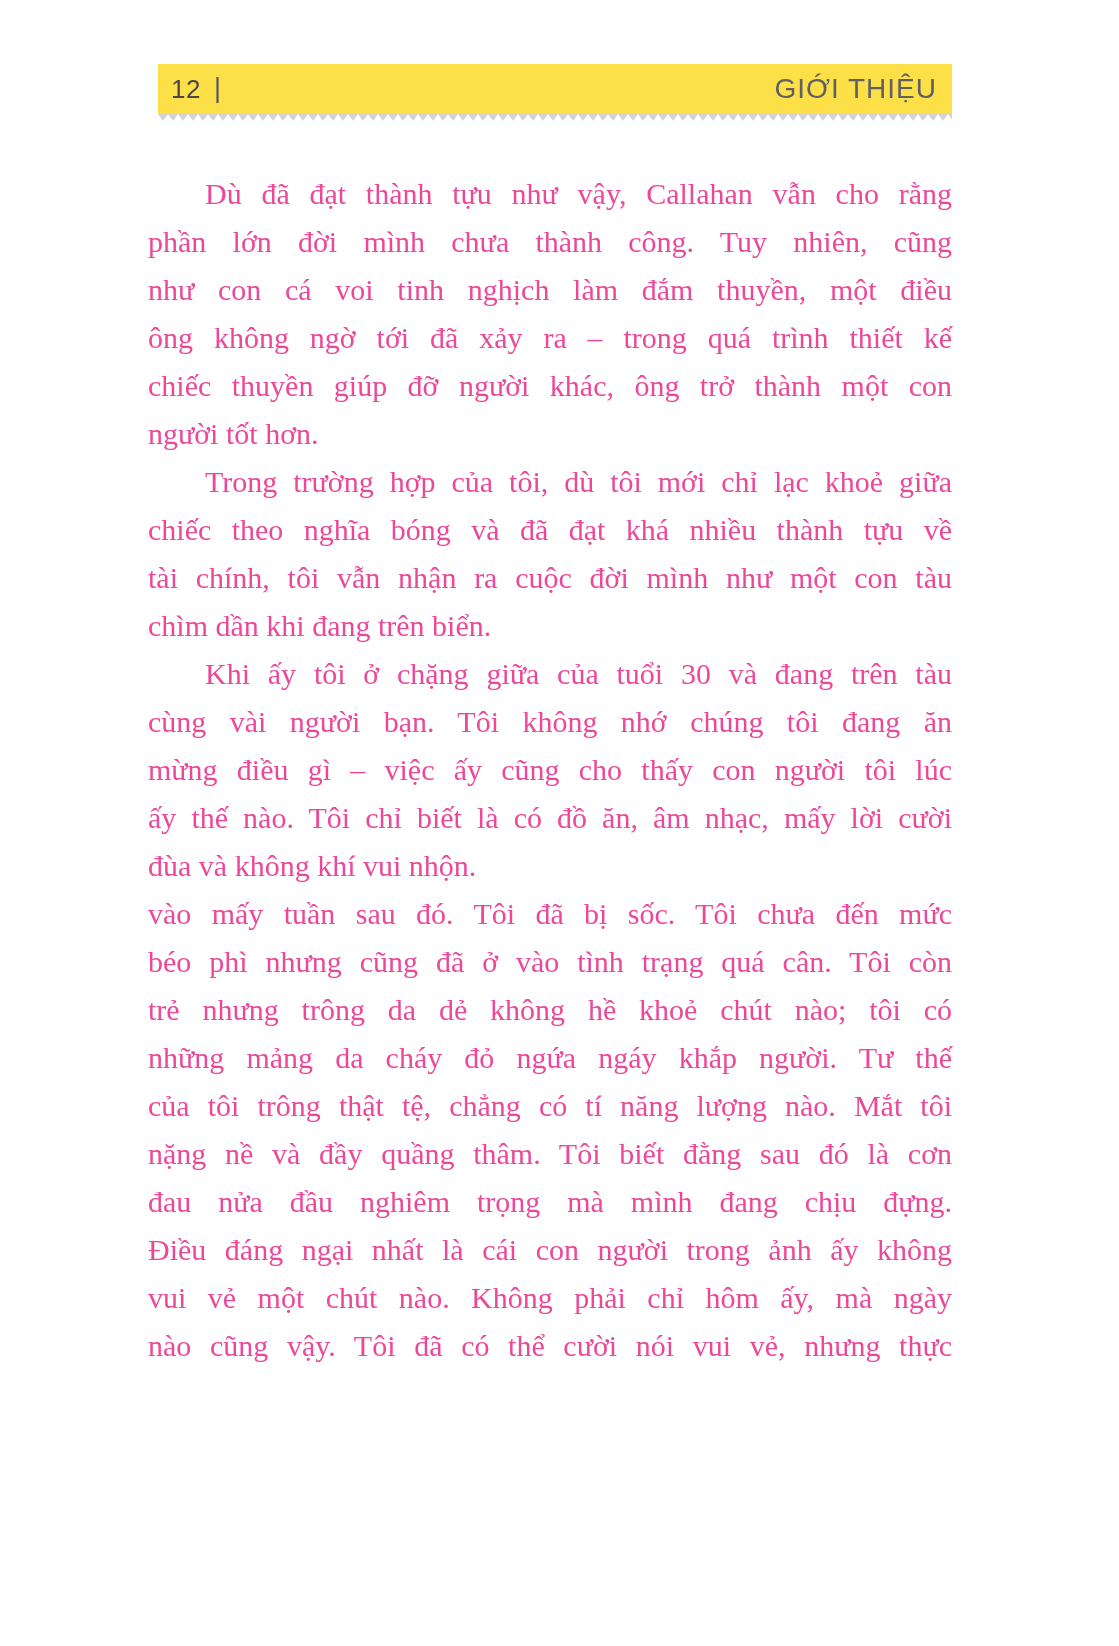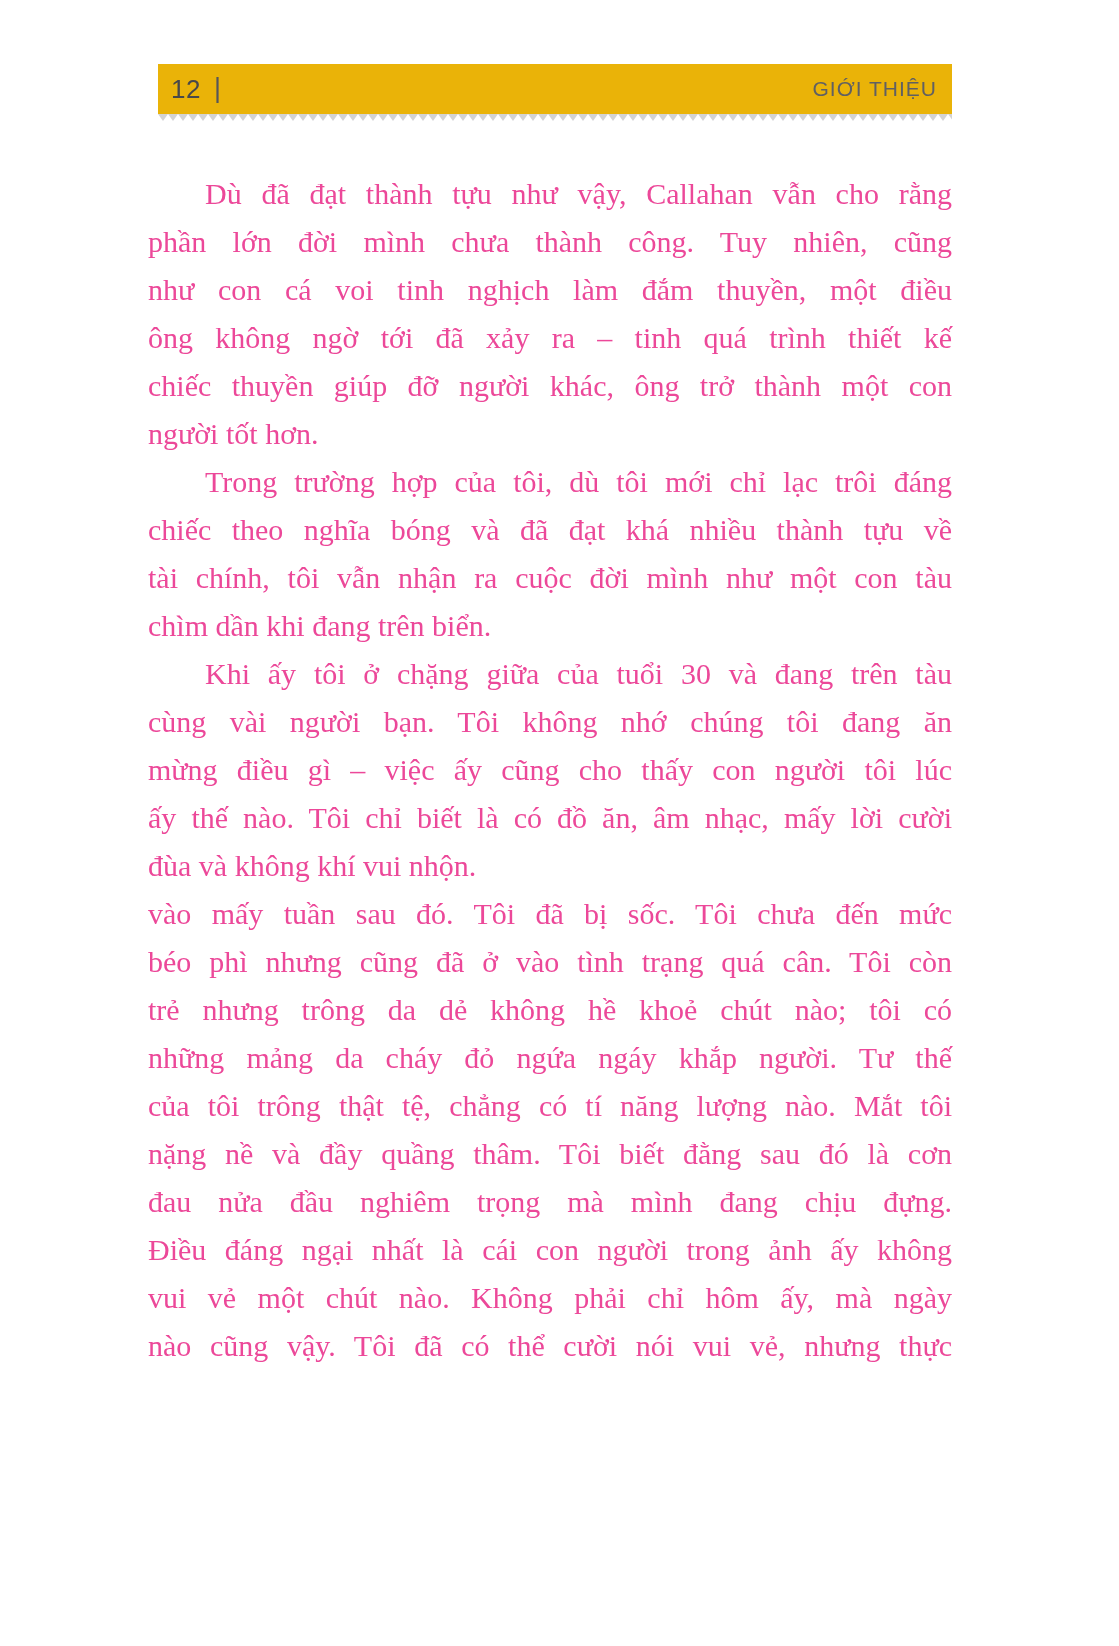--- a/index.html
+++ b/index.html
@@ -40,21 +40,21 @@
     color: #48484a;
     letter-spacing: 0.5px;
   }
   .page-number-sep {
     font-size: 27px;
     font-weight: 300;
     color: #56565a;
     transform: translateY(-1px);
   }
   .section-title {
-    font-size: 21px;
+    font-size: 28px;
     color: #606063;
     letter-spacing: 1px;
   }
   .torn { display: block; }
 
   
   .text-body {
     position: absolute;
     left: 148px;
     top: 170px;
@@ -70,40 +70,40 @@
   }
   .line.first { text-indent: 57px; }
   .line.last  { text-align-last: left; white-space: normal; }
 </style>
 </head>
 <body>
 
 <div class="page">
 
   <header class="running-header">
-    <div class="header-bar" style="background: #eab308;">
+    <div class="header-bar" style="background: #fde047;">
       <div class="header-left">
         <span class="page-number">12</span>
         <span class="page-number-sep">|</span>
       </div>
       <span class="section-title">GIỚI THIỆU</span>
     </div>
     <svg class="torn" width="794" height="7" viewBox="0 0 794 7" xmlns="http://www.w3.org/2000/svg">
       <polygon fill="#d3d3d4" points="0,0 5,7 10,0 15,7 20,0 25,7 30,0 35,7 40,0 45,7 50,0 55,7 60,0 65,7 70,0 75,7 80,0 85,7 90,0 95,7 100,0 105,7 110,0 115,7 120,0 125,7 130,0 135,7 140,0 145,7 150,0 155,7 160,0 165,7 170,0 175,7 180,0 185,7 190,0 195,7 200,0 205,7 210,0 215,7 220,0 225,7 230,0 235,7 240,0 245,7 250,0 255,7 260,0 265,7 270,0 275,7 280,0 285,7 290,0 295,7 300,0 305,7 310,0 315,7 320,0 325,7 330,0 335,7 340,0 345,7 350,0 355,7 360,0 365,7 370,0 375,7 380,0 385,7 390,0 395,7 400,0 405,7 410,0 415,7 420,0 425,7 430,0 435,7 440,0 445,7 450,0 455,7 460,0 465,7 470,0 475,7 480,0 485,7 490,0 495,7 500,0 505,7 510,0 515,7 520,0 525,7 530,0 535,7 540,0 545,7 550,0 555,7 560,0 565,7 570,0 575,7 580,0 585,7 590,0 595,7 600,0 605,7 610,0 615,7 620,0 625,7 630,0 635,7 640,0 645,7 650,0 655,7 660,0 665,7 670,0 675,7 680,0 685,7 690,0 695,7 700,0 705,7 710,0 715,7 720,0 725,7 730,0 735,7 740,0 745,7 750,0 755,7 760,0 765,7 770,0 775,7 780,0 785,7 790,0 795,7 800,0"></polygon>
     </svg>
   </header>
 
   <main class="text-body">
       <div class="line first">Dù đã đạt thành tựu như vậy, Callahan vẫn cho rằng</div>
       <div class="line">phần lớn đời mình chưa thành công. Tuy nhiên, cũng</div>
       <div class="line">như con cá voi tinh nghịch làm đắm thuyền, một điều</div>
-      <div class="line">ông không ngờ tới đã xảy ra – tinh quá trình thiết kế</div>
+      <div class="line">ông không ngờ tới đã xảy ra – trong quá trình thiết kế</div>
       <div class="line">chiếc thuyền giúp đỡ người khác, ông trở thành một con</div>
       <div class="line last">người tốt hơn.</div>
-      <div class="line first">Trong trường hợp của tôi, dù tôi mới chỉ lạc trôi đáng</div>
+      <div class="line first">Trong trường hợp của tôi, dù tôi mới chỉ lạc khoẻ giữa</div>
       <div class="line">chiếc theo nghĩa bóng và đã đạt khá nhiều thành tựu về</div>
       <div class="line">tài chính, tôi vẫn nhận ra cuộc đời mình như một con tàu</div>
       <div class="line last">chìm dần khi đang trên biển.</div>
       <div class="line first">Khi ấy tôi ở chặng giữa của tuổi 30 và đang trên tàu</div>
       <div class="line">cùng vài người bạn. Tôi không nhớ chúng tôi đang ăn</div>
       <div class="line">mừng điều gì – việc ấy cũng cho thấy con người tôi lúc</div>
       <div class="line">ấy thế nào. Tôi chỉ biết là có đồ ăn, âm nhạc, mấy lời cười</div>
       <div class="line last">đùa và không khí vui nhộn.</div>
       <div class="line">vào mấy tuần sau đó. Tôi đã bị sốc. Tôi chưa đến mức</div>
       <div class="line">béo phì nhưng cũng đã ở vào tình trạng quá cân. Tôi còn</div>

